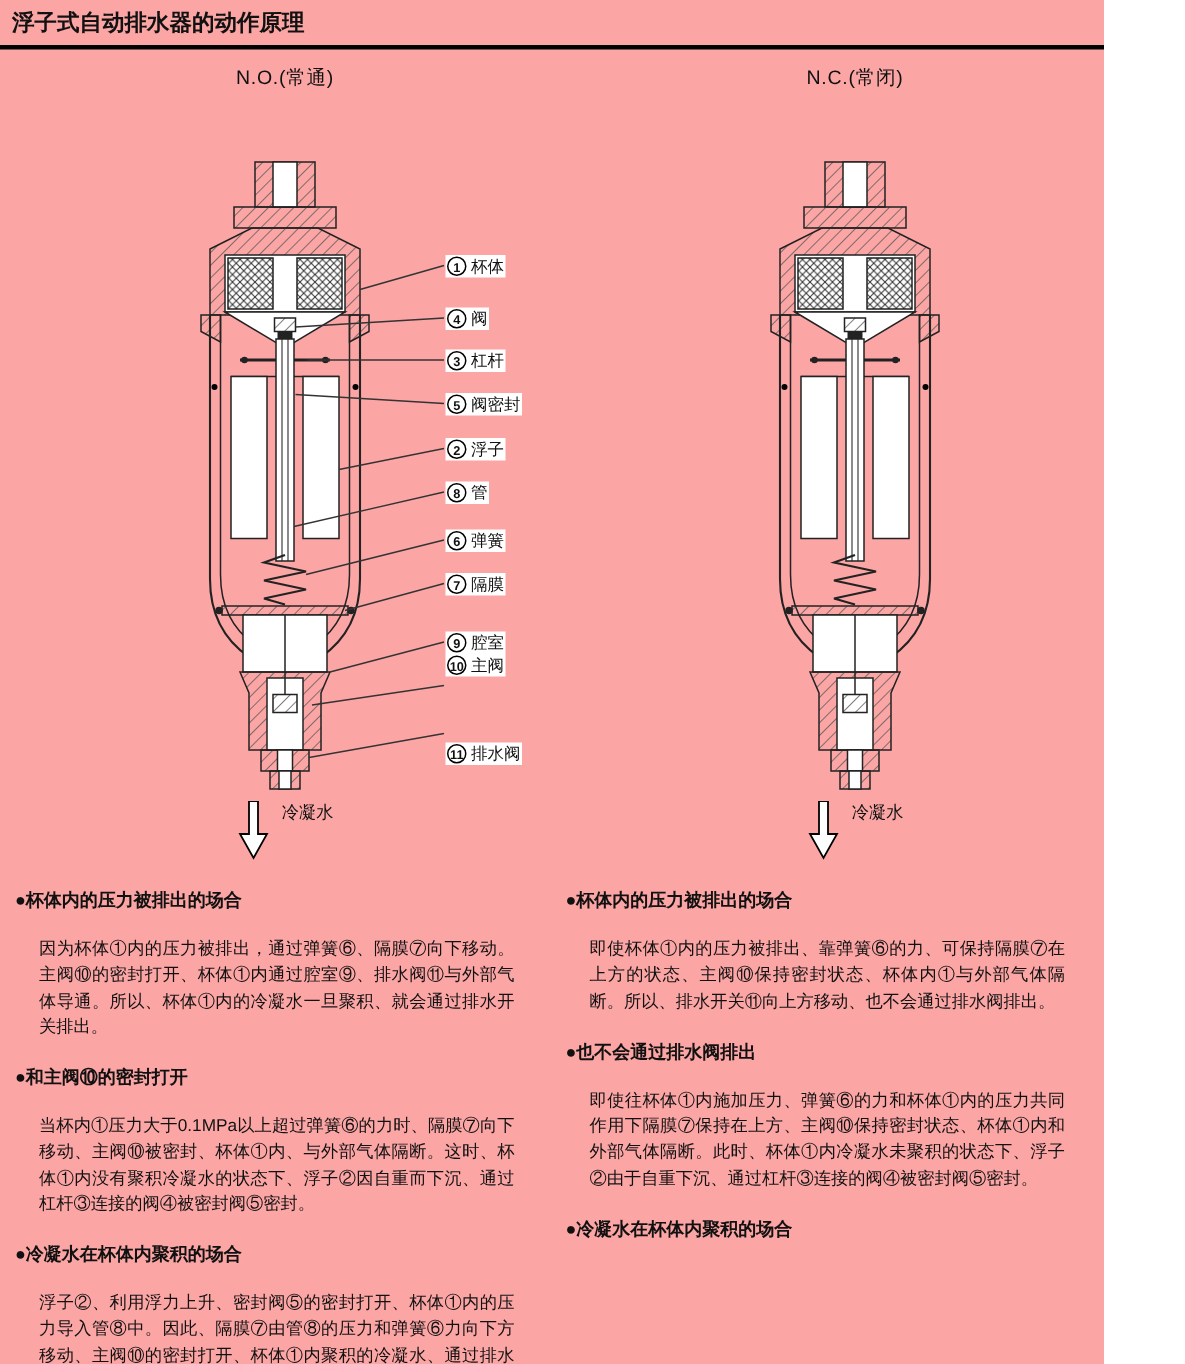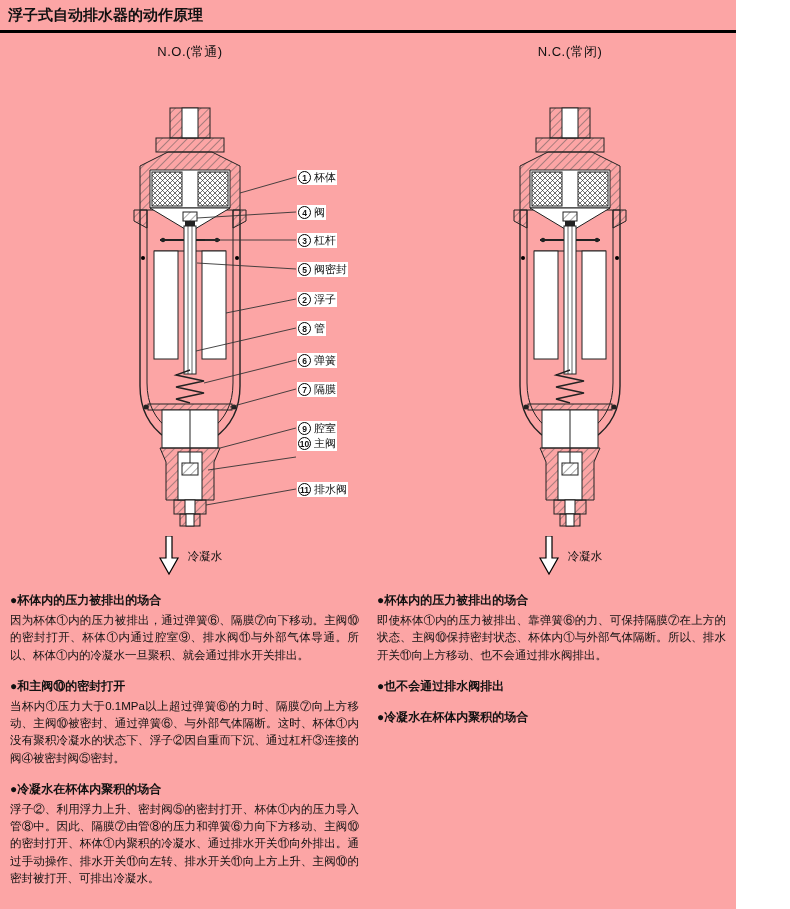--- a/index.html
+++ b/index.html
@@ -8,27 +8,27 @@
   .header{font-size:15px;font-weight:bold;padding:6px 8px 5px;border-bottom:3px solid #000}
   .diagrams{display:flex;margin-top:2px}
   .diagram-col{width:395px;display:flex;flex-direction:column;align-items:center}
   .diagram-title{font-size:13px;margin:8px 0 2px;letter-spacing:.5px}
   .diagram-wrap{position:relative;width:380px;height:468px}
   .device-svg{display:block}
   .callout{position:absolute;left:297px;display:flex;align-items:center;gap:3px;background:#fff;padding:0 1px;height:15px}
   .cnum{width:13px;height:13px;border:1px solid #000;border-radius:50%;font-size:8.5px;line-height:13px;
         text-align:center;flex:0 0 13px;box-sizing:border-box;font-weight:bold}
   .clabel{font-size:11px;white-space:nowrap}
-  .condensate-row{display:flex;justify-content:center;align-items:center;gap:8px;margin-top:3px;width:380px;height:44px}
+  .condensate-row{display:flex;justify-content:center;align-items:flex-start;gap:8px;margin-top:3px;width:380px;height:44px}
   .condensate-label{font-size:11.5px}
   .texts{display:flex;gap:18px;padding:0 10px;margin-top:14px}
   .text-col{flex:1;min-width:0}
   .txt-section{margin-bottom:14px}
   .txt-section h3{font-size:12px;margin:0 0 3px;font-weight:bold}
-  .txt-section p{font-size:11.5px;line-height:1.5;margin:0;text-align:justify;white-space:pre-line}
+  .txt-section p{font-size:11.5px;line-height:1.5;margin:16px;text-align:justify;white-space:pre-line}
   .defs-holder{position:absolute;width:0;height:0;overflow:hidden}
 </style>
 </head>
 <body>
 
 <svg class="defs-holder" aria-hidden="true">
   <defs>
     <pattern id="hatch" width="6" height="6" patternUnits="userSpaceOnUse" patternTransform="rotate(45)">
       <line x1="0" y1="0" x2="0" y2="6" stroke="#555" stroke-width="1"></line>
     </pattern>
@@ -161,21 +161,21 @@
           <span class="clabel">隔膜</span>
         </div>
         <div class="callout" style="top:358px">
           <span class="cnum">9</span>
           <span class="clabel">腔室</span>
         </div>
         <div class="callout" style="top:373px">
           <span class="cnum">10</span>
           <span class="clabel">主阀</span>
         </div>
-        <div class="callout" style="top:419px">
+        <div class="callout" style="top:432px">
           <span class="cnum">11</span>
           <span class="clabel">排水阀</span>
         </div>
       </div>
 
       <div class="condensate-row">
         <svg width="22" height="40" viewBox="0 0 22 40">
           <use href="#down-arrow"></use>
         </svg>
         <span class="condensate-label">冷凝水</span>
@@ -201,35 +201,36 @@
 
   <div class="texts">
 
     <div class="text-col">
       <section class="txt-section">
         <h3>●杯体内的压力被排出的场合</h3>
         <p>因为杯体①内的压力被排出，通过弹簧⑥、隔膜⑦向下移动。主阀⑩的密封打开、杯体①内通过腔室⑨、排水阀⑪与外部气体导通。所以、杯体①内的冷凝水一旦聚积、就会通过排水开关排出。</p>
       </section>
       <section class="txt-section">
         <h3>●和主阀⑩的密封打开</h3>
-        <p>当杯内①压力大于0.1MPa以上超过弹簧⑥的力时、隔膜⑦向上方移动、主阀⑩被密封、通过弹簧⑥、与外部气体隔断。这时、杯体①内没有聚积冷凝水的状态下、浮子②因自重而下沉、通过杠杆③连接的阀④被密封阀⑤密封。</p>
+        <p>当杯内①压力大于0.1MPa以上超过弹簧⑥的力时、隔膜⑦向下移动、主阀⑩被密封、杯体①内、与外部气体隔断。这时、杯体①内没有聚积冷凝水的状态下、浮子②因自重而下沉、通过杠杆③连接的阀④被密封阀⑤密封。</p>
       </section>
       <section class="txt-section">
         <h3>●冷凝水在杯体内聚积的场合</h3>
         <p>浮子②、利用浮力上升、密封阀⑤的密封打开、杯体①内的压力导入管⑧中。因此、隔膜⑦由管⑧的压力和弹簧⑥力向下方移动、主阀⑩的密封打开、杯体①内聚积的冷凝水、通过排水开关⑪向外排出。通过手动操作、排水开关⑪向左转、排水开关⑪向上方上升、主阀⑩的密封被打开、可排出冷凝水。</p>
       </section>
     </div>
 
     <div class="text-col">
       <section class="txt-section">
         <h3>●杯体内的压力被排出的场合</h3>
         <p>即使杯体①内的压力被排出、靠弹簧⑥的力、可保持隔膜⑦在上方的状态、主阀⑩保持密封状态、杯体内①与外部气体隔断。所以、排水开关⑪向上方移动、也不会通过排水阀排出。</p>
       </section>
       <section class="txt-section">
         <h3>●也不会通过排水阀排出</h3>
+        <p>即使往杯体①内施加压力、弹簧⑥的力和杯体①内的压力共同作用下隔膜⑦保持在上方、主阀⑩保持密封状态、杯体①内和外部气体隔断。此时、杯体①内冷凝水未聚积的状态下、浮子②由于自重下沉、通过杠杆③连接的阀④被密封阀⑤密封。</p>
       </section>
       <section class="txt-section">
         <h3>●冷凝水在杯体内聚积的场合</h3>
       </section>
     </div>
 
   </div>
 </div>
 
 </body></html>

